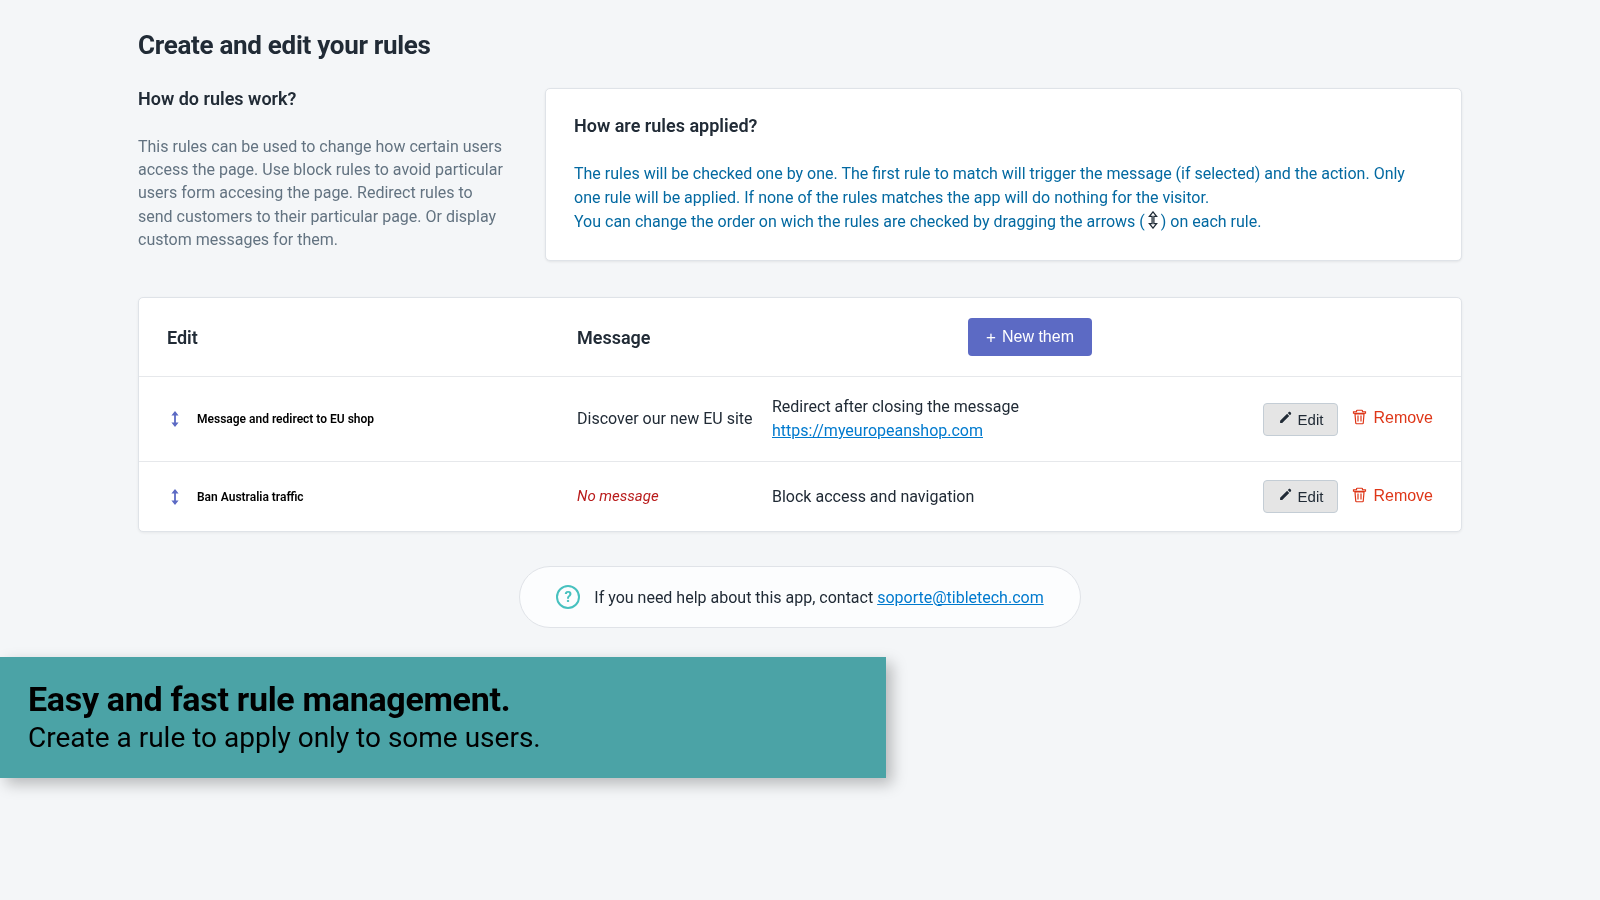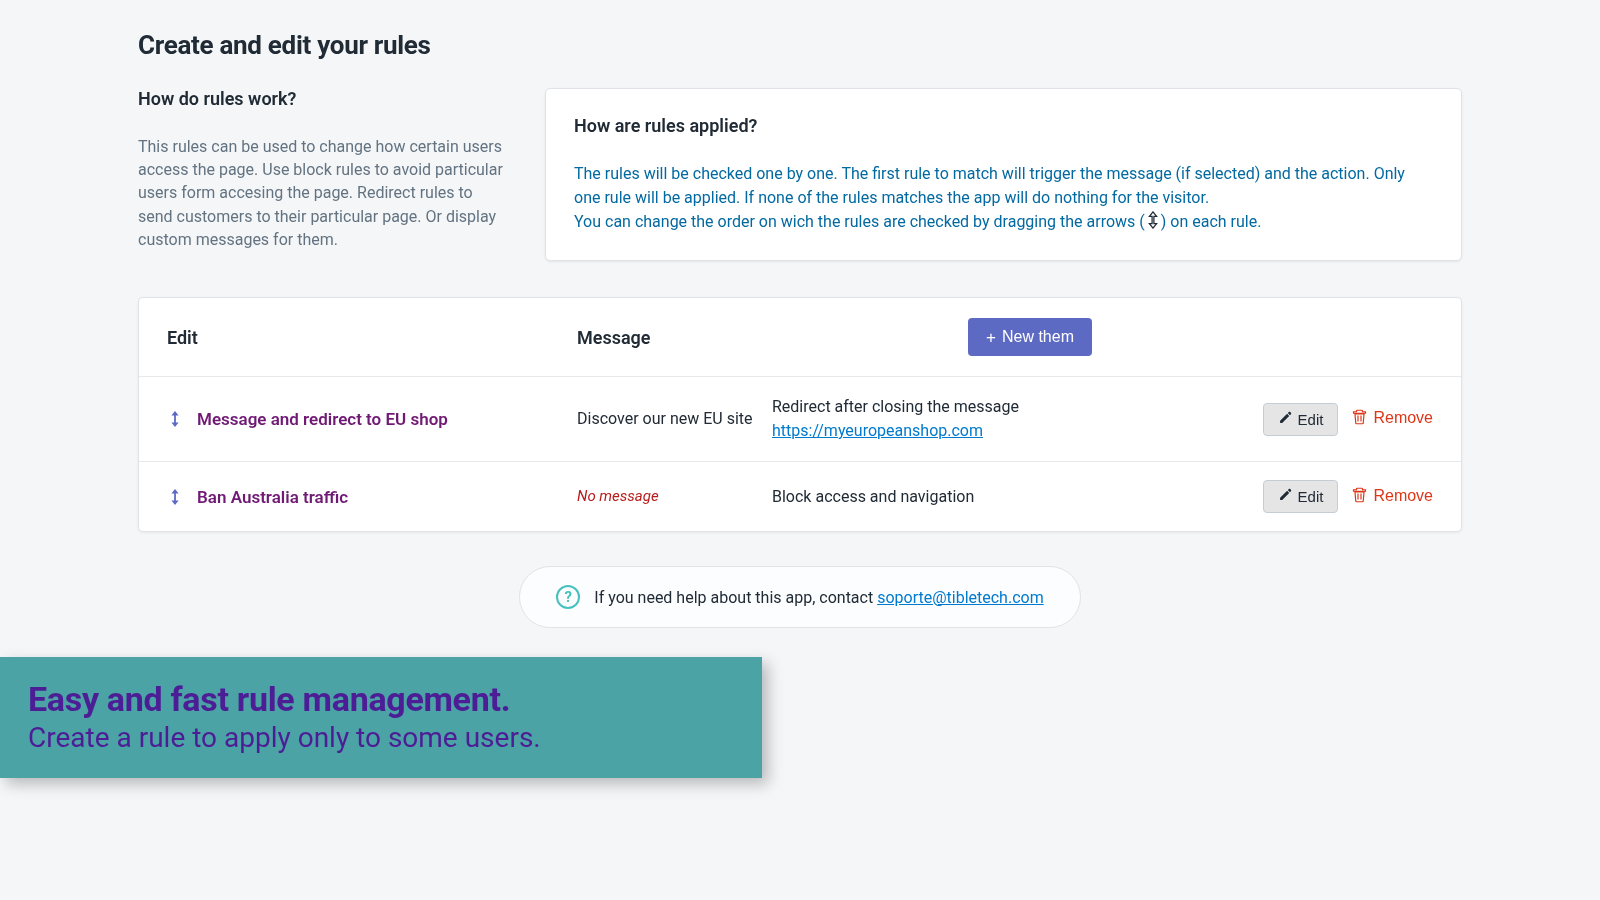--- a/index.html
+++ b/index.html
@@ -56,21 +56,21 @@
     padding: 10px 18px;
     font-size: 16px;
     font-weight: 500;
     display: inline-flex;
     align-items: center;
     gap: 6px;
     cursor: pointer;
   }
   .new-rule-btn .plus { font-size: 17px; line-height: 1; }
   .table-row { border-top: 1px solid #e6e8eb; padding-top: 18px; padding-bottom: 18px; }
-  .row-name { display:flex; align-items:center; gap:14px; font-size:17px; font-weight:600; color:#701a75; }
+  .row-name { display:flex; align-items:center; gap:14px; font-size:12px; font-weight:600; color:#000000; }
   .drag-handle { color:#5c6ac4; display:inline-flex; cursor:grab; }
   .row-message { font-size:16px; color:#212b36; line-height:1.4; padding-right:10px; }
   .row-message.empty { font-style: italic; color:#b91c1c; font-size:15px; }
   .row-action { font-size:16px; color:#212b36; line-height:1.5; }
   .row-action a { color:#007ace; text-decoration: underline; }
   .row-ops { display:flex; justify-content:flex-end; align-items:center; gap:14px; }
   .edit-btn {
     background:#e5e5e5; border:1px solid #c4cdd5; border-radius:4px;
     padding: 7px 14px; font-size:15px; font-weight:500; color:#212b36;
     display:inline-flex; align-items:center; gap:6px; cursor:pointer;
@@ -86,24 +86,24 @@
     font-size:16px; color:#212b36;
   }
   .help-pill a { color:#007ace; text-decoration: underline; }
   .help-icon {
     width:24px; height:24px; border:2px solid #47c1bf; border-radius:50%;
     color:#47c1bf; display:flex; align-items:center; justify-content:center;
     font-size:15px; font-weight:700;
   }
   .promo-banner {
     position:absolute; left:0; bottom:122px;
-    background:#4ba3a6; color:#4c1d95;
+    background:#4ba3a6; color:#000000;
     padding: 22px 40px 24px 28px;
     box-shadow: 6px 6px 14px rgba(0,0,0,0.25);
-    width: 762px;
+    width: 886px;
   }
   .promo-banner h3 { font-size:34px; font-weight:700; letter-spacing:-0.3px; margin-bottom:2px; }
   .promo-banner p { font-size:28px; font-weight:400; }
   svg.arrow { width:16px; height:18px; }
 </style>
 </head>
 <body>
 
 <div class="container">
 

